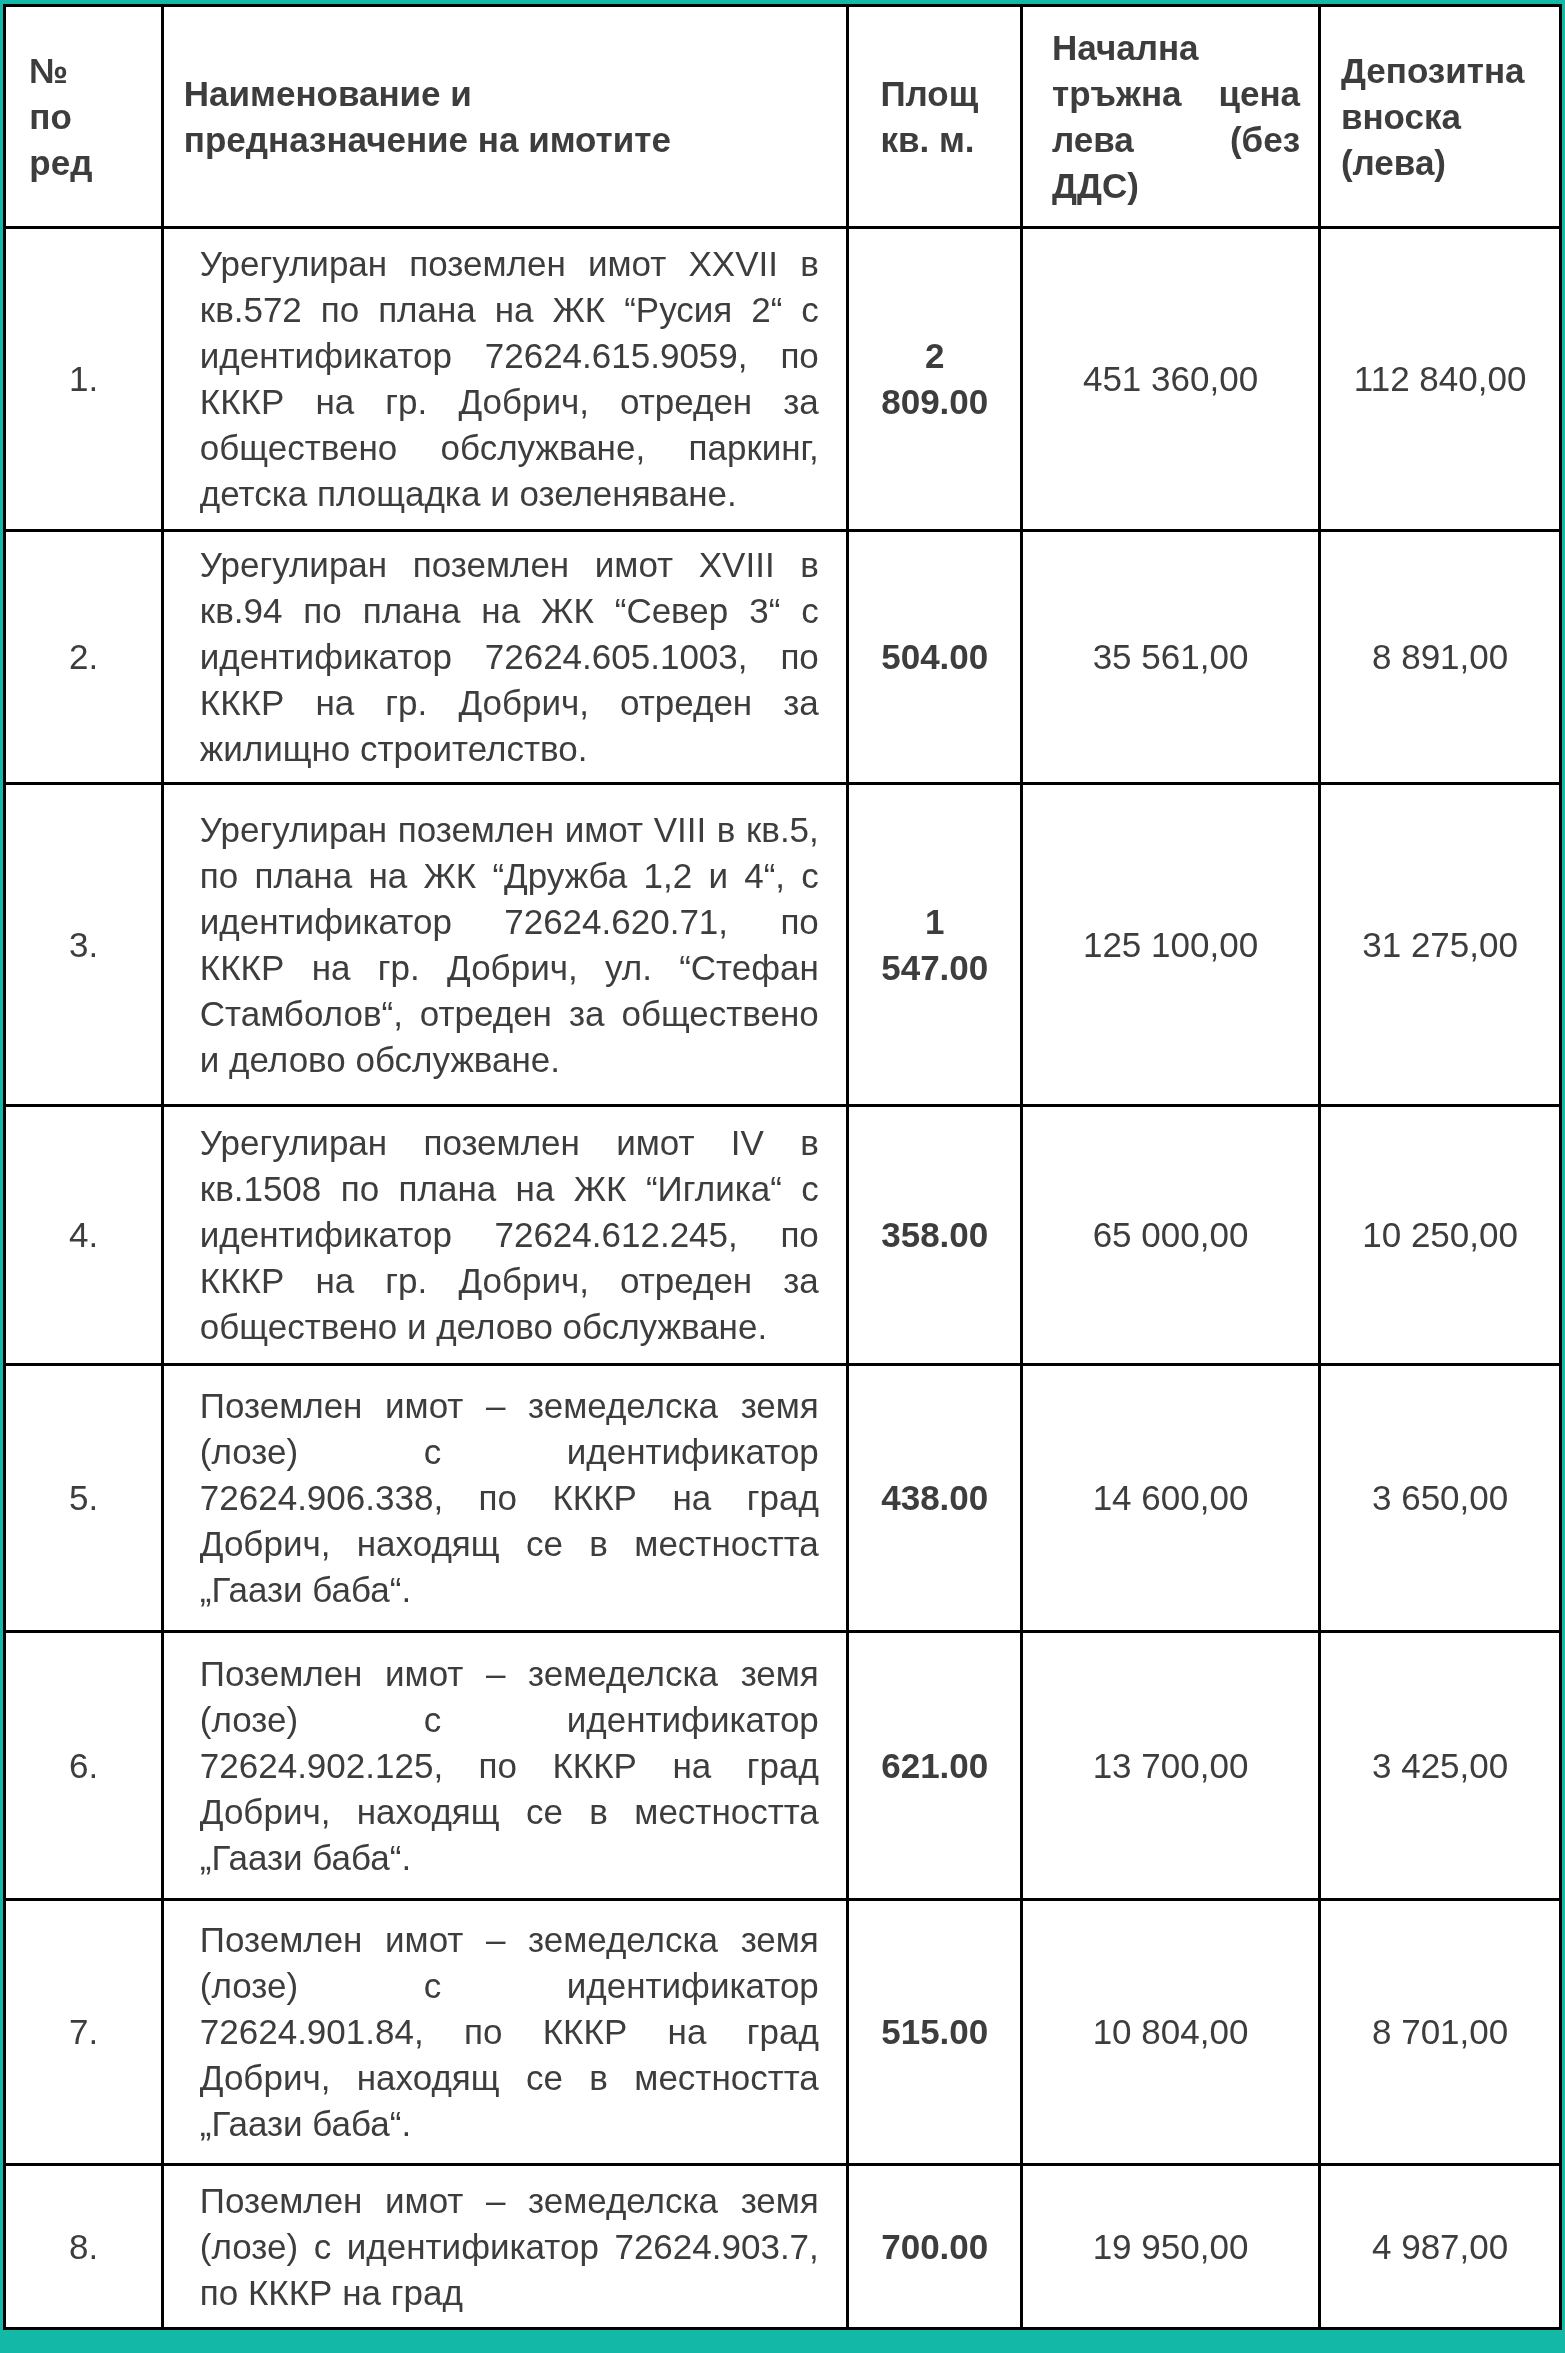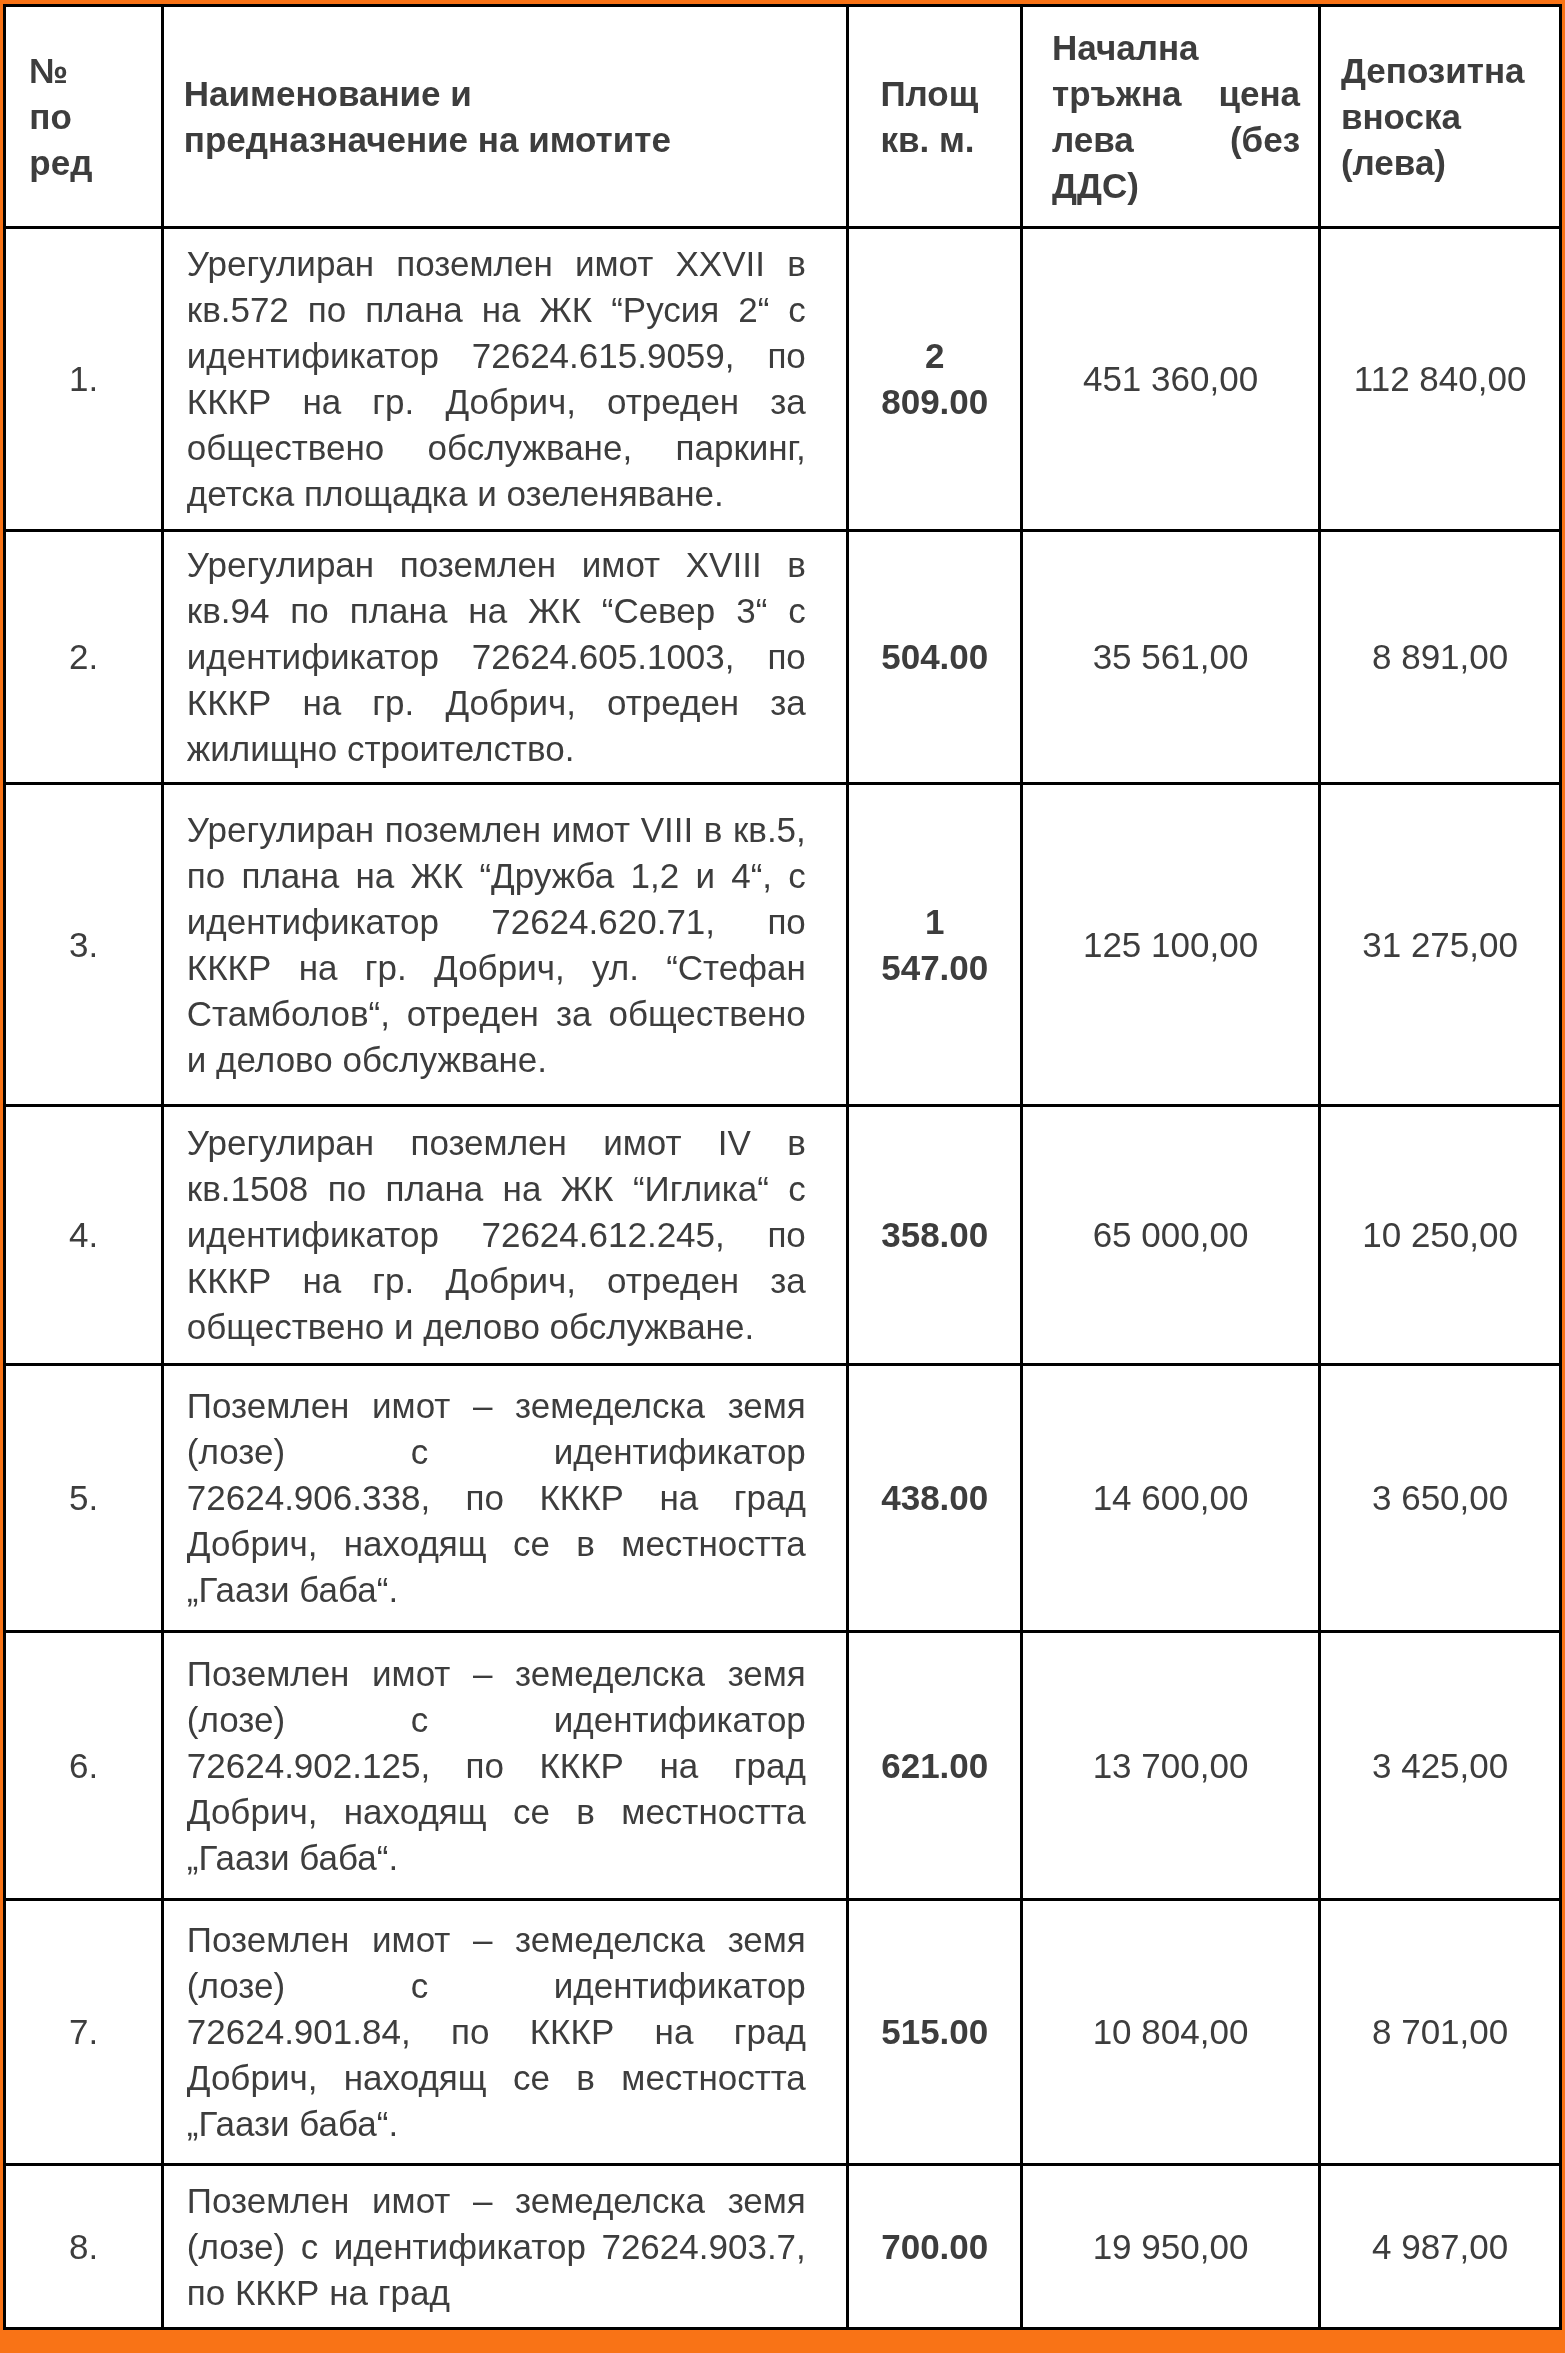--- a/index.html
+++ b/index.html
@@ -1,20 +1,20 @@
 <!DOCTYPE html>
 <html lang="bg" style="font-size:13.3px"><head>
 <meta charset="utf-8">
 <style>
   html,body { margin:0; padding:0; background:#ffffff; }
   .page {
     position:relative;
     width:1565px; height:2354px;
     overflow:hidden;
-    background:#f97316;
+    background:#14b8a6;
     font-family:"Liberation Sans", sans-serif;
   }
   table.doc {
     border-collapse:collapse;
     table-layout:fixed;
     margin:4.1px 0 0 3.3px;
     width:1559px;
     color:#3d3d3d;
     font-size:35px;
     line-height:46px;
@@ -40,21 +40,21 @@
   th.h-num > div { width:68px; }
   th.h-name > div { width:580px; }
   th.h-area { padding-left:31px; }
   th.h-area > div { width:118px; }
   th.h-price { padding-left:20px; padding-right:20px; }
   th.h-price > div { width:248px; text-align:justify;margin-left:9px; }
   th.h-deposit > div { width:205px; }
 
   td { padding:10px 20px; }
   td.c-num { text-align:center; padding:10px 5px; }
-  td.c-name { padding-left:23px; }
+  td.c-name { padding-left:36px; }
   td.c-name > div { width:619px; text-align:justify; }
   td.c-area { text-align:center; padding:10px 6.6px; }
   td.c-area > div { width:124px; margin:0 auto; text-align:center;font-weight:bold; }
   td.c-price, td.c-deposit { text-align:center; }
 </style>
 </head>
 <body>
 
 <div class="page">
   <table class="doc">

